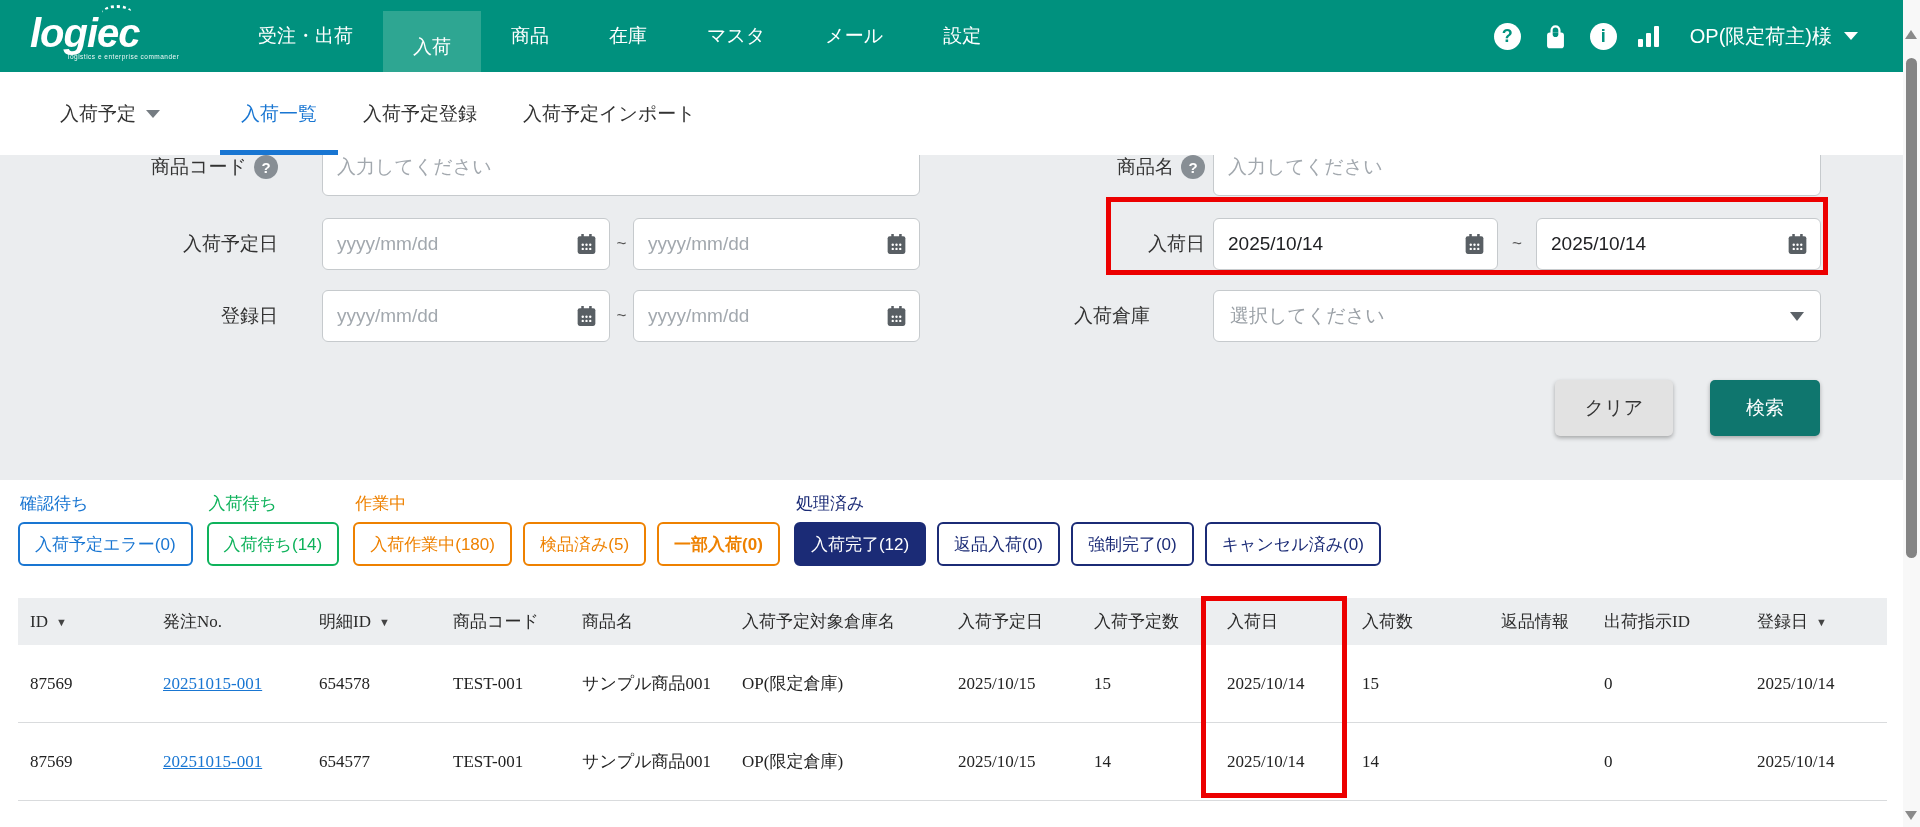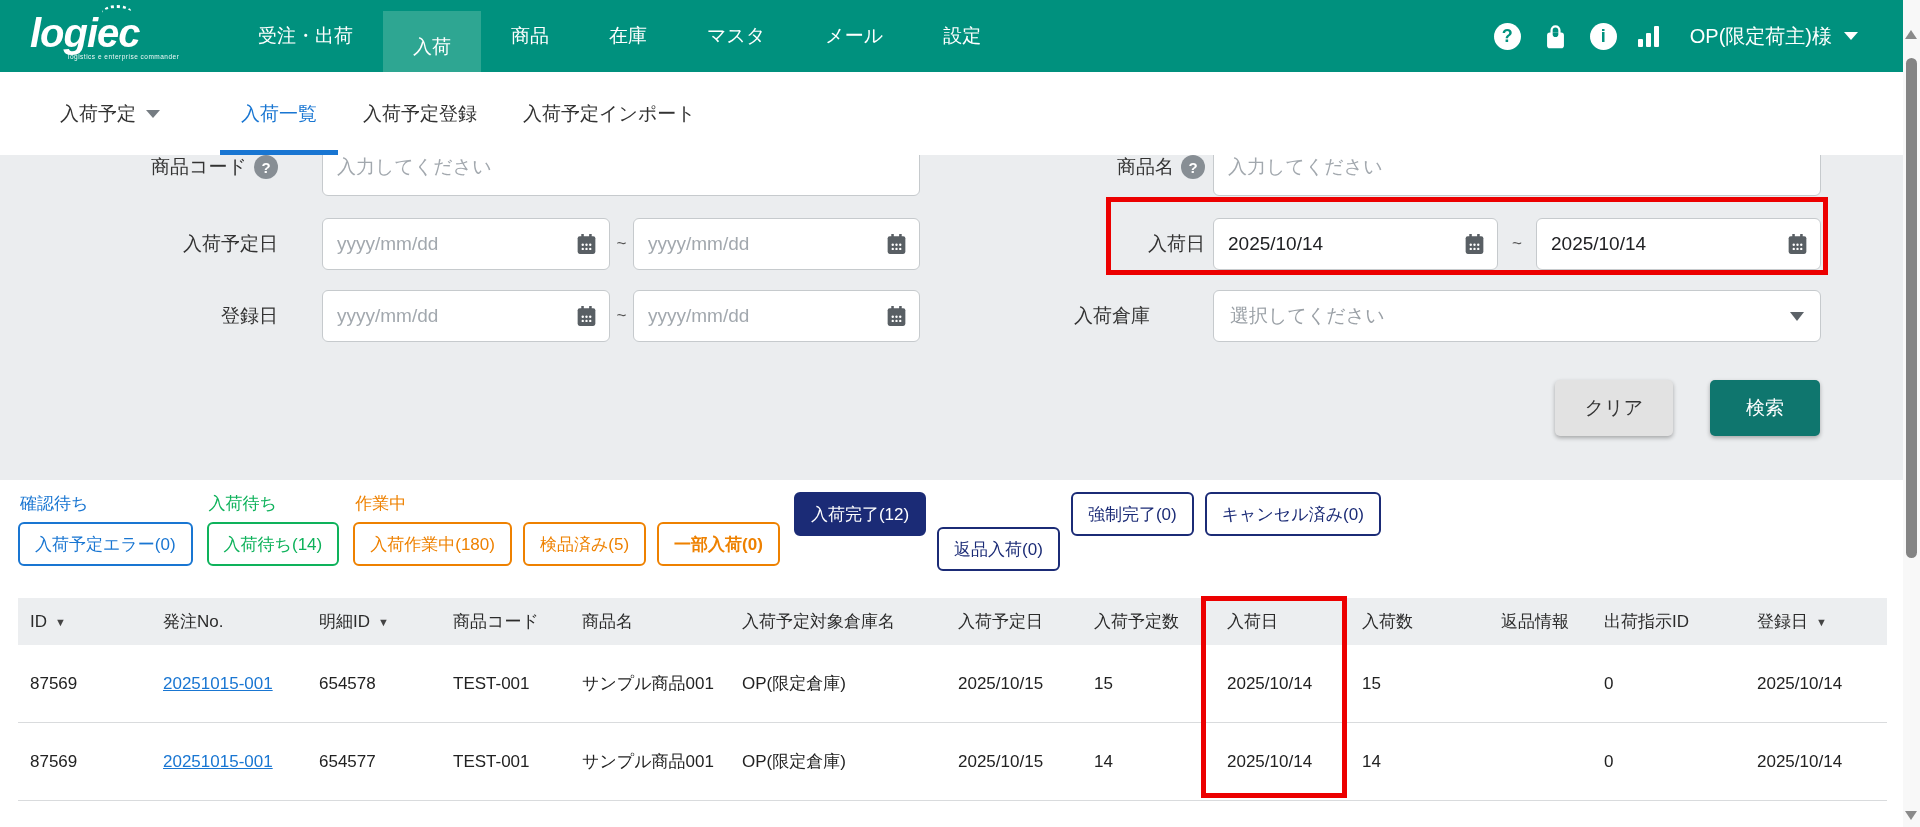--- a/index.html
+++ b/index.html
@@ -74,21 +74,21 @@
   .status-group { display:flex; flex-direction:column; }
   .status-group-label { font-size:17px; margin:0 0 7px 2px; }
   .status-buttons { display:flex; gap:11px; }
   .status-btn { height:44px; padding:0 15px; background:#fff; border:2px solid; border-radius:6px;
     font-size:17px; cursor:pointer; white-space:nowrap;
     font-family:"Liberation Sans","DejaVu Sans",sans-serif; }
 
   
   .table-wrap { position:absolute; left:18px; top:598px; width:1869px; }
   .thead, .trow { display:grid;
-    grid-template-columns:133px 156px 134px 129px 160px 216px 136px 133px 135px 139px 103px 153px auto; }
+    grid-template-columns:133px 156px 134px 129px 160px 216px 136px 133px 135px 139px 103px 153px auto;font-family:Liberation Serif, serif; }
   .thead { background:#ECEEF0; height:47px; }
   .th { display:flex; align-items:center; padding-left:12px; font-size:17px; color:#2b2b2b; white-space:nowrap; }
   .sort-caret { font-size:11px; margin-left:8px; color:#444; }
   .trow { height:78px; border-bottom:1px solid #D9DBDD; background:#fff; }
   .td { display:flex; align-items:center; padding-left:12px; font-size:17px; color:#222; white-space:nowrap; overflow:hidden; }
   .td a { color:#1976D2; text-decoration:underline; cursor:pointer; }
   .partial-row { height:27px; }
 
   
   .annotation { position:absolute; border:5px solid #EC0000; pointer-events:none; z-index:50; }
@@ -330,23 +330,24 @@
     </div>
     <div class="status-group">
       <div class="status-group-label" style="color: rgb(238, 129, 0);">作業中</div>
       <div class="status-buttons">
         <button class="status-btn" style="border-color: rgb(238, 129, 0); color: rgb(238, 129, 0);">入荷作業中(180)</button>
         <button class="status-btn" style="border-color: rgb(238, 129, 0); color: rgb(238, 129, 0);">検品済み(5)</button>
         <button class="status-btn" style="border-color: rgb(238, 129, 0); color: rgb(238, 129, 0); font-weight: bold;">一部入荷(0)</button>
       </div>
     </div>
     <div class="status-group">
+      <div class="status-group-label" style="color: rgb(27, 43, 118);">処理済み</div>
       <div class="status-buttons">
         <button class="status-btn active" style="border-color: rgb(27, 43, 118); background: rgb(27, 43, 118); color: rgb(255, 255, 255);">入荷完了(12)</button>
-        <button class="status-btn" style="border-color: rgb(27, 43, 118); color: rgb(27, 43, 118); margin-top: 35px;">返品入荷(0)</button>
+        <button class="status-btn" style="border-color: rgb(27, 43, 118); color: rgb(27, 43, 118);">返品入荷(0)</button>
         <button class="status-btn" style="border-color: rgb(27, 43, 118); color: rgb(27, 43, 118);">強制完了(0)</button>
         <button class="status-btn" style="border-color: rgb(27, 43, 118); color: rgb(27, 43, 118);">キャンセル済み(0)</button>
       </div>
     </div>
   </section>
 
 <div class="table-wrap">
   <div class="thead">
       <div class="th">
         <span>ID</span>

